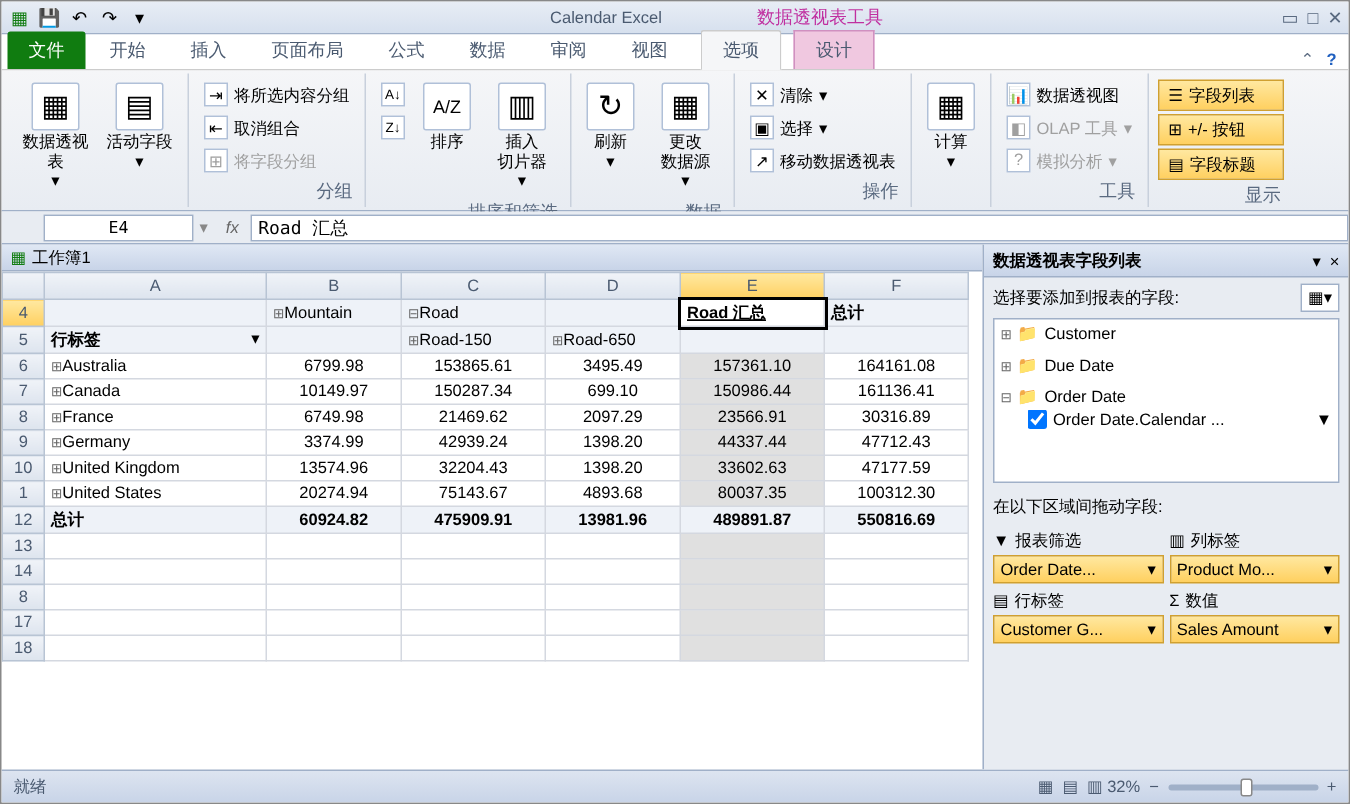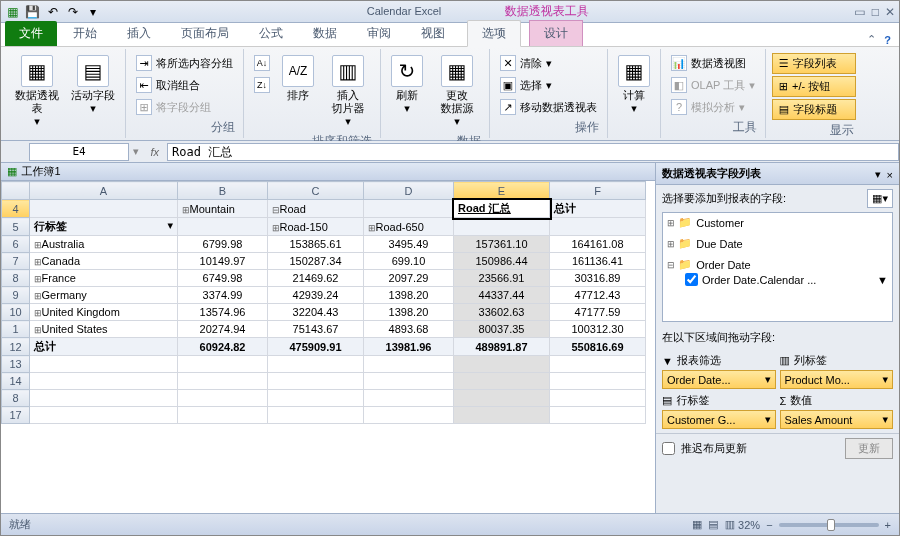--- a/index.html
+++ b/index.html
@@ -371,20 +371,29 @@
             </tr>
             <tr>
               <th class="rowh">17</th>
               <td class=""></td>
               <td class=""></td>
               <td class=""></td>
               <td class=""></td>
               <td class="selcol"></td>
               <td class=""></td>
             </tr>
+            <tr>
+              <th class="rowh">18</th>
+              <td class=""></td>
+              <td class=""></td>
+              <td class=""></td>
+              <td class=""></td>
+              <td class="selcol"></td>
+              <td class=""></td>
+            </tr>
           </tbody>
         </table>
     </div>
   </div>
 
   <div class="field-pane">
     <div class="fp-title">
       <span>数据透视表字段列表</span>
       <span>▾</span>
       <span style="margin-left:6px">×</span>
@@ -452,25 +461,20 @@
       <div class="area-box">
           <div class="area-label">
             <span>Σ</span>
             <span>数值</span>
           </div>
           <div class="area-drop">
             <span>Sales Amount</span>
             <span>▾</span>
           </div>
         </div>
-    </div>
-    <div class="fp-footer">
-      <input type="checkbox" style="">
-      <span>推迟布局更新</span>
-      <button style="margin-left:auto">更新</button>
     </div>
   </div>
 </div>
 
 <div class="status-bar">
   <span>就绪</span>
   <div class="spacer"></div>
   <span style="padding:0 3px">▦</span>
   <span style="padding:0 3px">▤</span>
   <span style="padding:0 3px">▥</span>

